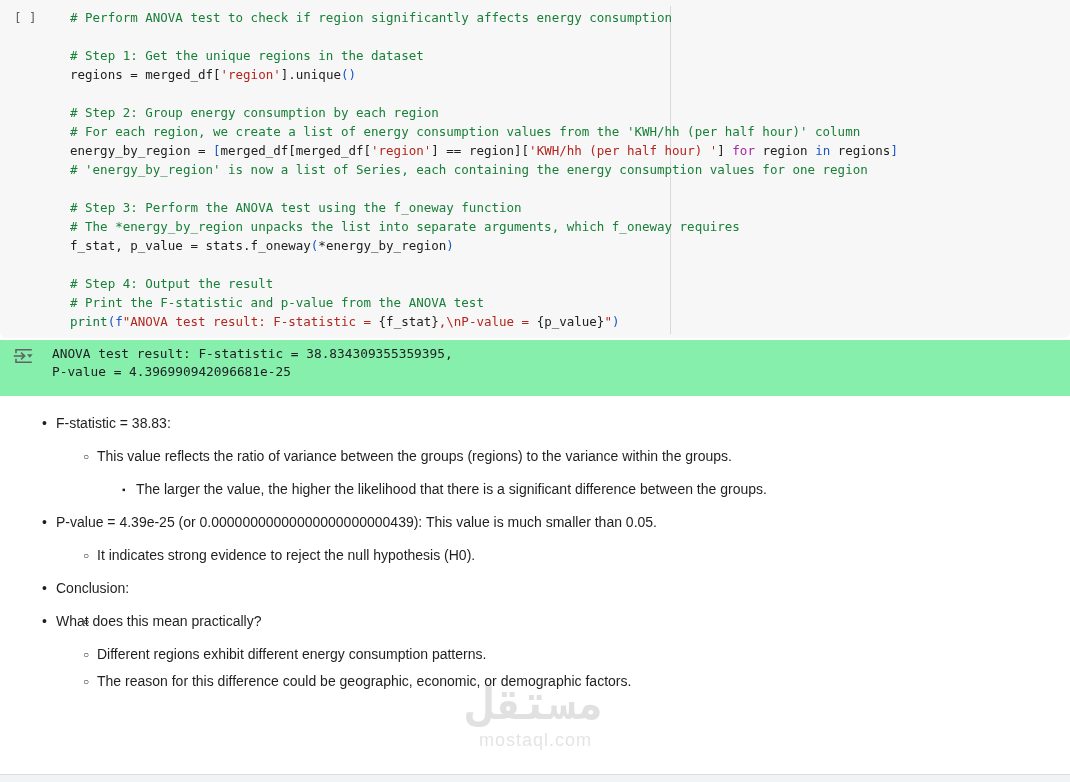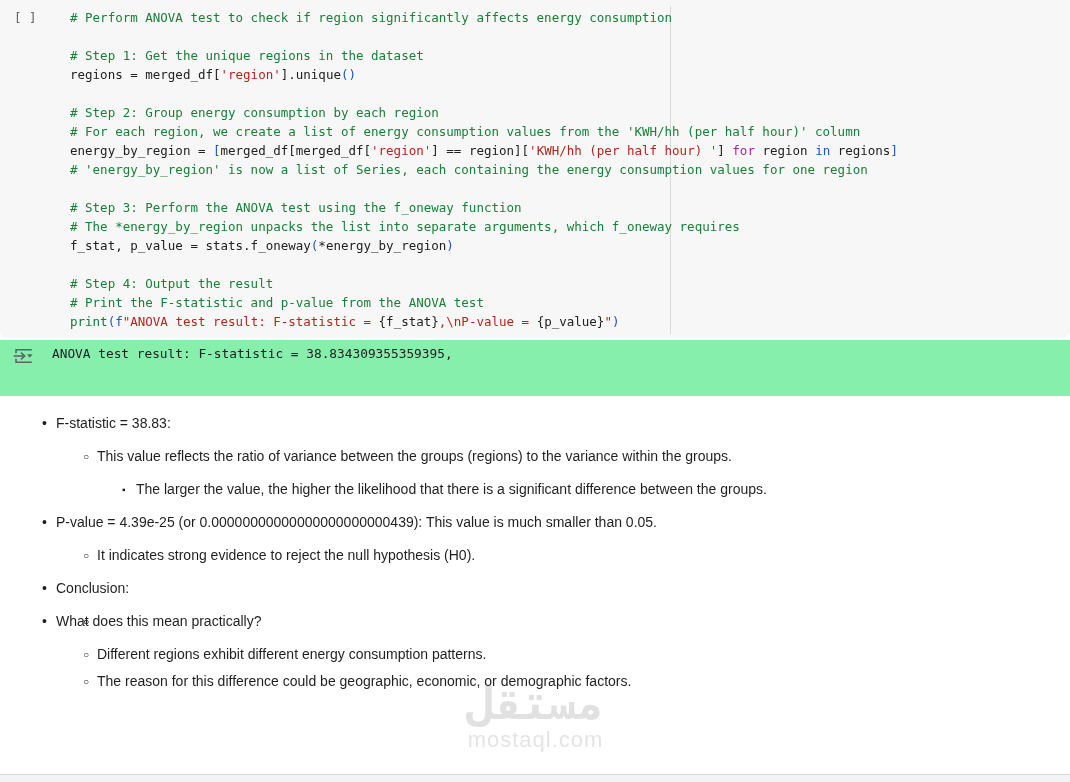--- a/index.html
+++ b/index.html
@@ -42,21 +42,21 @@
   .mk{position:absolute;top:0;color:#1f1f1f}
   .m1{font-size:14px}
   .m2{font-size:10px;top:1px}
   .m3{font-size:10px;top:1px}
 
   
   .watermark{position:absolute;left:448px;top:688px;width:175px;text-align:center;
              z-index:1;pointer-events:none;color:#9e9e9e}
   .wm-logo{font-size:45px;font-weight:bold;opacity:.30;line-height:40px;
            font-family:Liberation Mono, monospace}
-  .wm-domain{font-size:22px;opacity:.28;line-height:24px;letter-spacing:1px}
+  .wm-domain{font-size:18px;opacity:.28;line-height:24px;letter-spacing:1px}
 
   
   .bottom-strip{position:absolute;left:0;top:774px;width:1070px;height:8px;
                 background:#f1f3f4;border-top:1px solid #dadce0}
 </style>
 </head>
 <body>
 
 <div class="code-cell">
   <div class="ruler"></div>
@@ -69,21 +69,21 @@
     <svg width="24" height="18" viewBox="0 0 24 18">
       <g stroke="#5f6368" stroke-width="1.6" fill="none" stroke-linecap="square">
         <path d="M4 5.5 V2.8 H19"></path>
         <path d="M4 12.5 V15.2 H19"></path>
         <path d="M2.5 9 H12"></path>
         <path d="M9.6 6.2 L12.6 9 L9.6 11.8"></path>
       </g>
       <path d="M15 7.3 h5.6 l-2.8 3.4 z" fill="#5f6368"></path>
     </svg>
   </div>
-  <div class="output-text" id="output-lines"><div>ANOVA test result: F-statistic = 38.834309355359395,</div></div>
+  <div class="output-text" id="output-lines"><div>ANOVA test result: F-statistic = 38.834309355359395,</div><div>P-value = 4.396990942096681e-25</div></div>
 </div>
 
 <div class="markdown" id="md">
     <div class="md-item lvl1 first"><span class="mk m1">•</span><span>F-statistic = 38.83:</span></div>
     <div class="md-item lvl2"><span class="mk m2">○</span><span>This value reflects the ratio of variance between the groups (regions) to the variance within the groups.</span></div>
     <div class="md-item lvl3"><span class="mk m3">▪</span><span>The larger the value, the higher the likelihood that there is a significant difference between the groups.</span></div>
     <div class="md-item lvl1"><span class="mk m1">•</span><span>P-value = 4.39e-25 (or 0.00000000000000000000000439): This value is much smaller than 0.05.</span></div>
     <div class="md-item lvl2"><span class="mk m2">○</span><span>It indicates strong evidence to reject the null hypothesis (H0).</span></div>
     <div class="md-item lvl1"><span class="mk m1">•</span><span>Conclusion:</span></div>
     <div class="md-item lvl2"><span class="mk m2">○</span></div>

